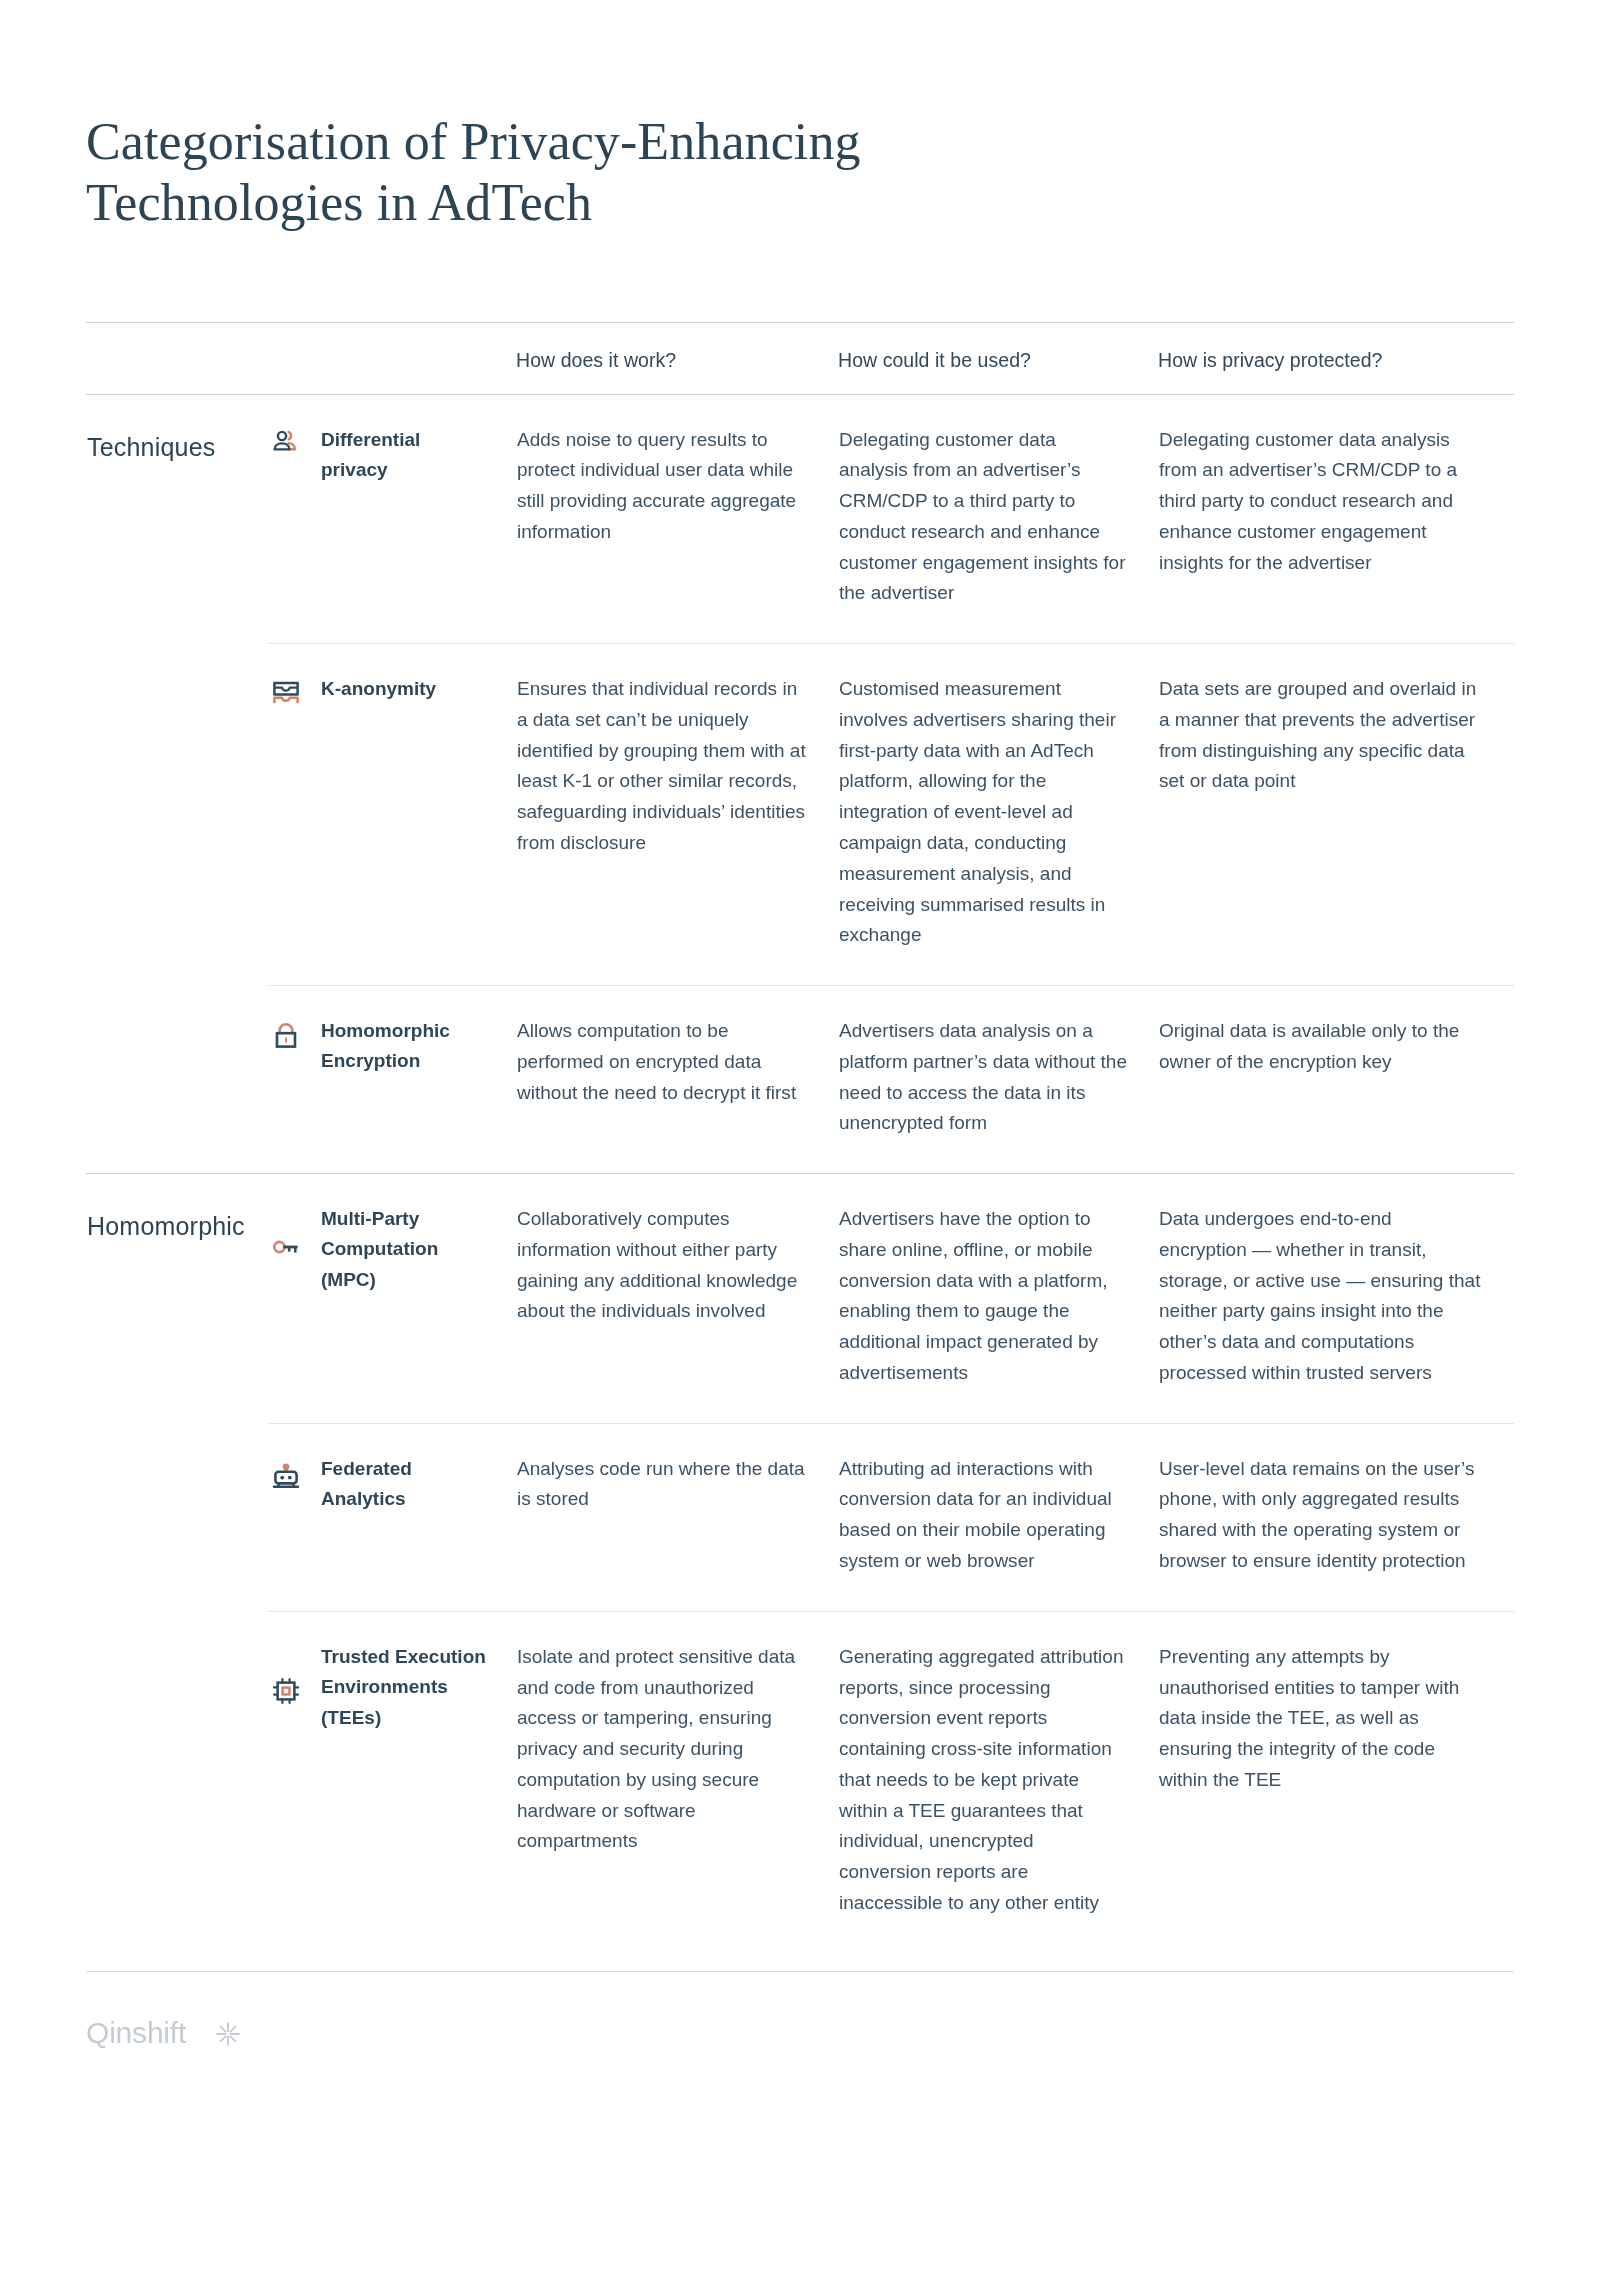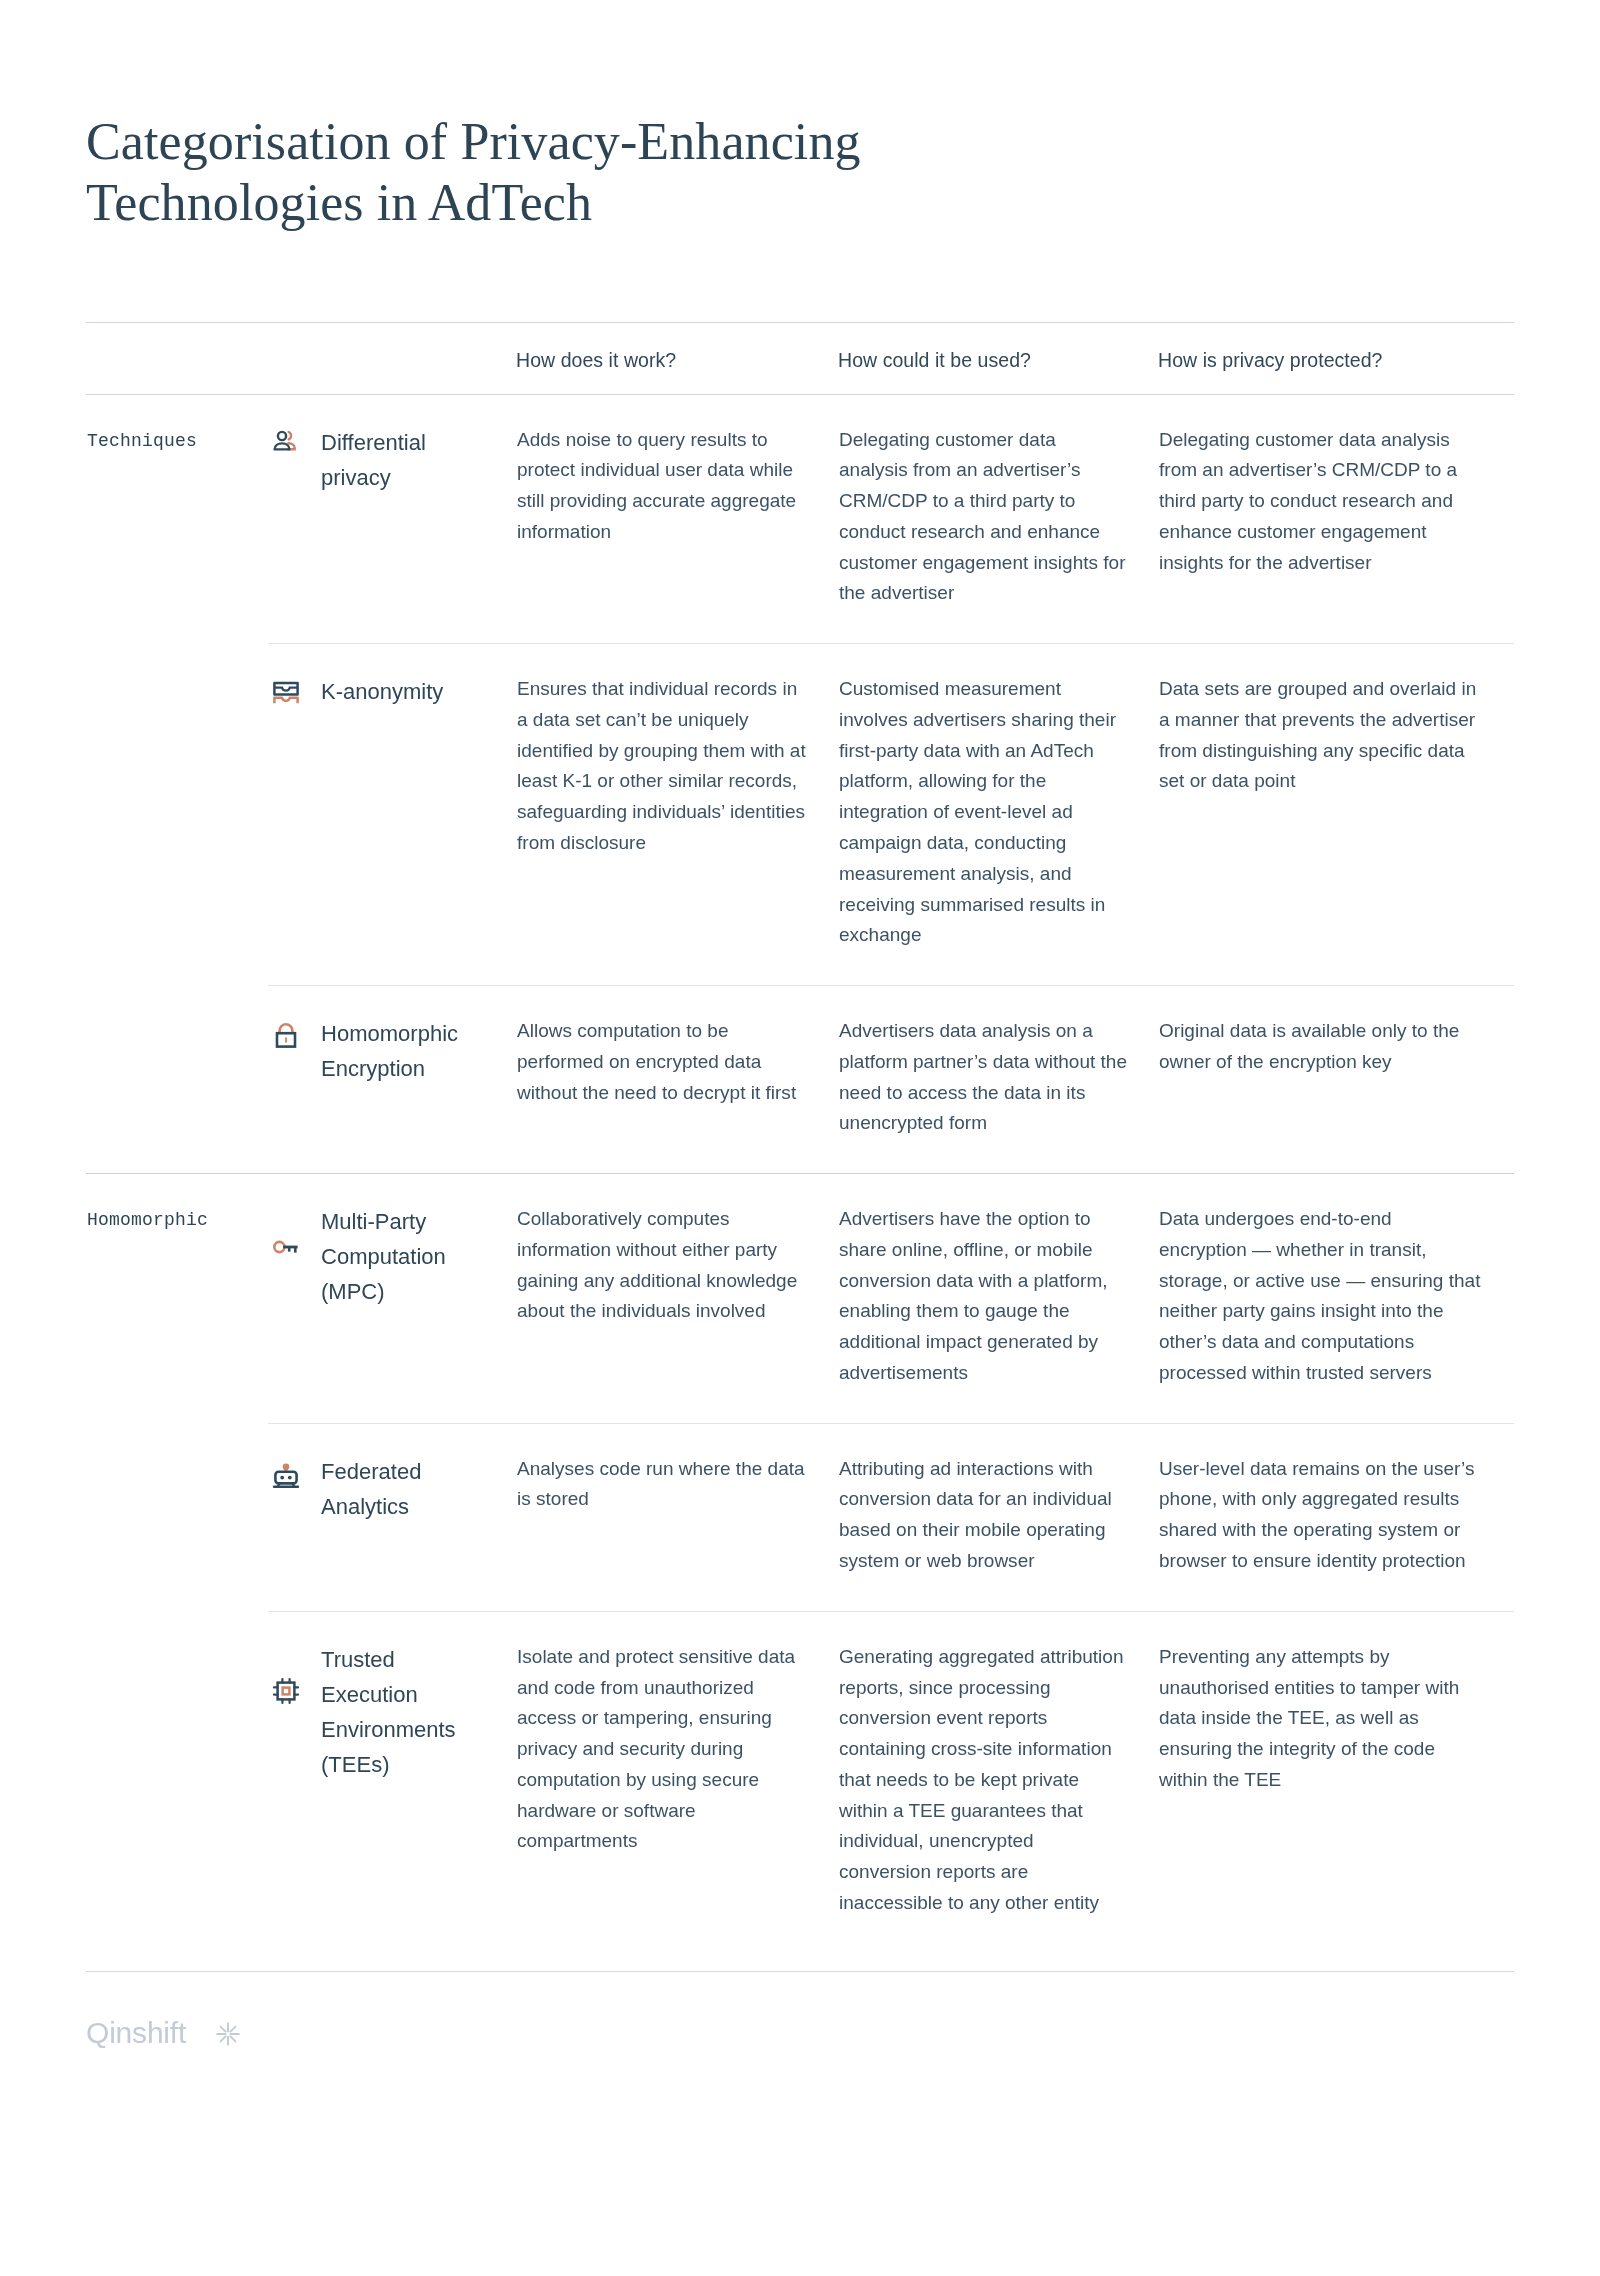--- a/index.html
+++ b/index.html
@@ -66,31 +66,31 @@
     padding-right: 30px;
     font-size: 19px;
     line-height: 1.62;
     color: #3c5264;
     letter-spacing: 0.01px;
   }
   tbody tr.sep-light > td { border-top: 1.4px solid #dfe3ea; }
   tbody tr.sep-strong > td { border-top: 1.6px solid #c9d0da; }
 
   td.group-cell {
-    font-family: Liberation Mono, monospace;
-    font-size: 18px;
+    font-family: Liberation Sans, sans-serif;
+    font-size: 25px;
     color: #2d4455;
     letter-spacing: 0.2px;
     padding-right: 12px;
     padding-top: 32px;
   }
   td.icon-cell { padding-right: 0; padding-top: 30px; }
   td.name-cell {
-    font-weight: 400;
-    font-size: 22px;
+    font-weight: 700;
+    font-size: 19px;
     color: #2f4657;
     line-height: 1.6;
     padding-right: 24px;
   }
   td.body-cell { color: #3c5264; }
 
   
   .ico { display:block; width: 34px; height: 34px; }
   .ico-shift-1 { margin-top: 0px; }
   .ico-shift-2 { margin-top: 2px; }

